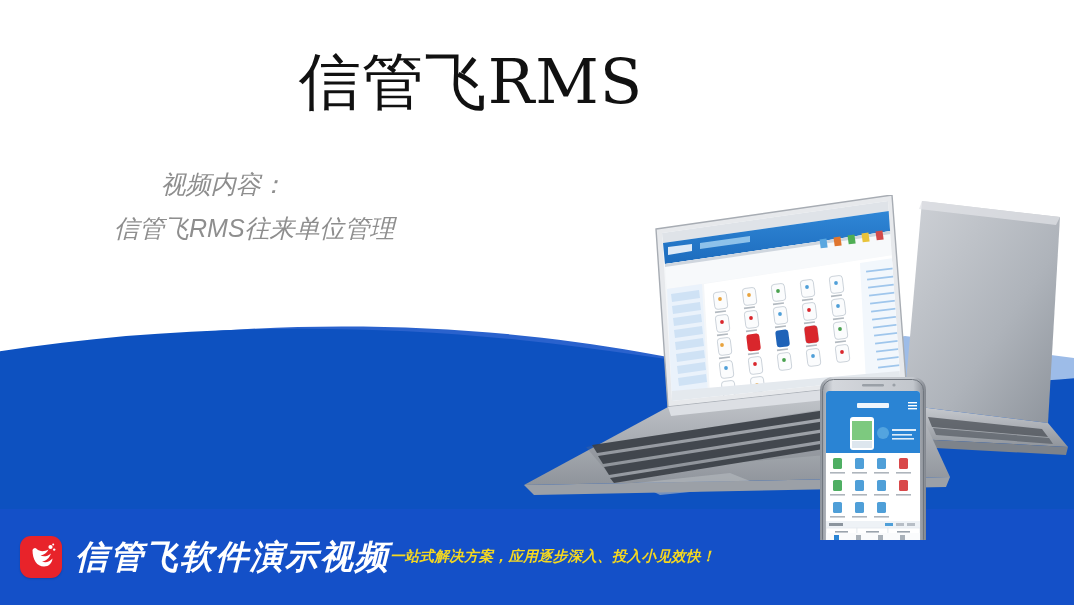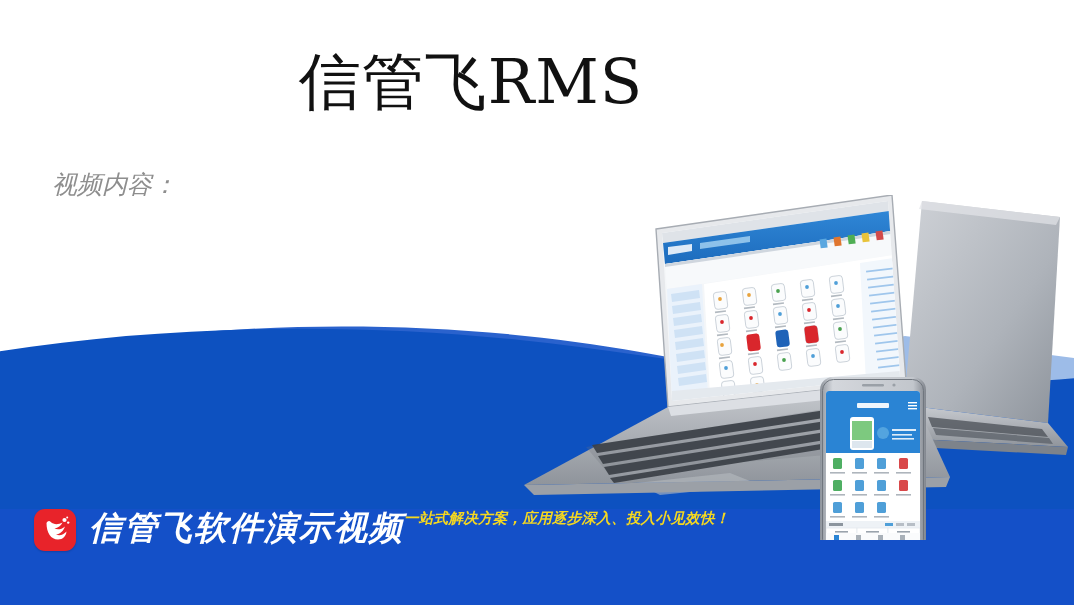--- a/index.html
+++ b/index.html
@@ -68,22 +68,22 @@
   .devices svg { display: block; }
 
   
   .banner {
     position: absolute;
     left: 0;
     bottom: 0;
     width: 882px;
     height: 96px;
     display: flex;
-    align-items: flex-start;
-    padding-left: 34px;
+    align-items: center;
+    padding-left: 20px;
     box-sizing: border-box;
   }
   .logo-mark {
     width: 42px;
     height: 42px;
     border-radius: 11px;
     background: #e8232a;
     position: relative;
     flex: 0 0 auto;
     margin-right: 13px;
@@ -132,20 +132,21 @@
       <path d="M -60 362 C 120 326, 330 320, 520 340 C 700 359, 880 404, 1134 372 L 1134 640 L -60 640 Z" fill="#0d51c0"></path>
 
       <rect x="0" y="509" width="1074" height="96" fill="#1450c8"></rect>
     </g>
   </svg>
 
   <div class="title">信管飞RMS</div>
 
   <div class="subtitle-block">
     <span class="subtitle-line-1">视频内容：</span>
+    <span class="subtitle-line-2">信管飞RMS往来单位管理</span>
   </div>
 
   <div class="devices">
     <svg width="644" height="345" viewBox="0 0 644 345">
       <defs>
         <linearGradient id="lidGrad" x1="0" y1="0" x2="1" y2="1">
           <stop offset="0%" stop-color="#d8dade"></stop>
           <stop offset="55%" stop-color="#b8bcc2"></stop>
           <stop offset="100%" stop-color="#9aa0a7"></stop>
         </linearGradient>

